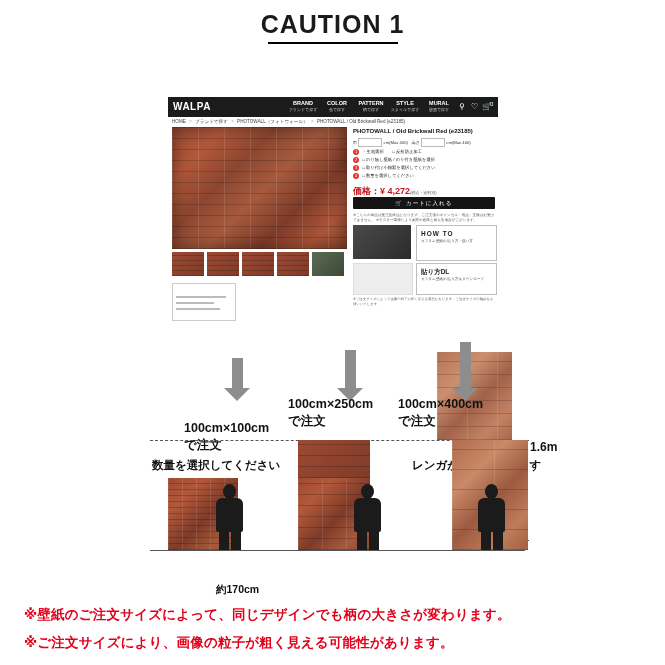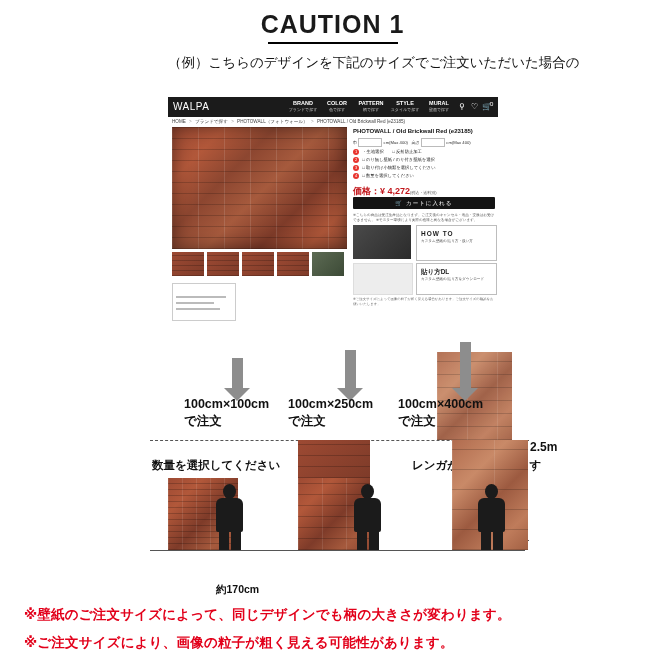--- a/index.html
+++ b/index.html
@@ -31,21 +31,21 @@
 
   
   .site{
     position:absolute;left:168px;top:97px;width:330px;height:250px;
     background:#ffffff;
   }
   .site-header{
     position:absolute;left:0;top:0;width:330px;height:20px;background:#1b1b1b;
   }
   .brandlogo{
-    position:absolute;left:5px;top:4px;color:#fff;font-size:10px;font-weight:normal;letter-spacing:.5px;
+    position:absolute;left:5px;top:4px;color:#fff;font-size:10px;font-weight:bold;letter-spacing:.5px;
   }
   .navitem{
     position:absolute;top:3px;color:#fff;font-size:5px;line-height:1.35;text-align:center;width:34px;
   }
   .navitem b{display:block;font-size:5.5px;font-weight:bold;}
   .navitem span{display:block;font-size:4px;color:#cfcfcf;}
   .nav0{left:118px}.nav1{left:152px}.nav2{left:186px}.nav3{left:220px}.nav4{left:254px}
   .headicon{position:absolute;top:5px;color:#fff;font-size:8px;}
   .hi0{left:291px}.hi1{left:303px}.hi2{left:314px;color:#e03030}
   .cartcount{position:absolute;left:322px;top:4px;font-size:6px;color:#fff;}
@@ -130,21 +130,21 @@
   .a1{left:224px;top:358px}
   .a1 .shaft{height:30px}
   .a2{left:337px;top:350px}
   .a2 .shaft{height:38px}
   .a3{left:452px;top:342px}
   .a3 .shaft{height:46px}
 
   .sizelabel{
     position:absolute;font-size:12.5px;font-weight:bold;line-height:1.35;color:#111;
   }
-  .sl1{left:184px;top:396px}
+  .sl1{left:184px;top:420px}
   .sl2{left:288px;top:396px}
   .sl3{left:398px;top:396px}
 
   
   .prebrick{
     position:absolute;left:437px;top:352px;width:75px;height:88px;
     background:
       repeating-linear-gradient(0deg,rgba(0,0,0,.18) 0 1px,rgba(0,0,0,0) 1px 13px),
       repeating-linear-gradient(90deg,rgba(255,255,255,.1) 0 1px,rgba(0,0,0,0) 1px 30px),
       linear-gradient(135deg,#b06b4e,#c98a68 30%,#9c5a40 55%,#bf7c5b 80%,#a26043);
@@ -226,21 +226,20 @@
 </style>
 </head>
 <body>
 
 <div class="page">
 
   <div class="title">CAUTION 1</div>
   <div class="title-underline"></div>
 
   <div class="lead">
-    <div>（例）こちらのデザインを下記のサイズでご注文いただいた場合の</div>
   </div>
 
   <div class="site">
     <div class="site-header"></div>
     <div class="brandlogo">WALPA</div>
 
     <div class="navitem nav0">
       <b>BRAND</b>
       <span>ブランドで探す</span>
     </div>
@@ -373,21 +372,21 @@
   </div>
   <div class="sizelabel sl3">
     <div>100cm×400cm</div>
     <div>で注文</div>
   </div>
 
   <div class="ceiling"></div>
   <div class="dimline"></div>
   <div class="dimcap-top"></div>
   <div class="dimcap-bot"></div>
-  <div class="dimtext">2.5m</div>
+  <div class="dimtext">1.6m</div>
 
   <div class="rescap rc1">数量を選択してください</div>
   <div class="rescap rc3">レンガが大きくなります</div>
 
   <div class="panel p2top"></div>
   <div class="panel p3"></div>
   <div class="panel p1"></div>
   <div class="panel p2"></div>
 
   <div class="person s1">

